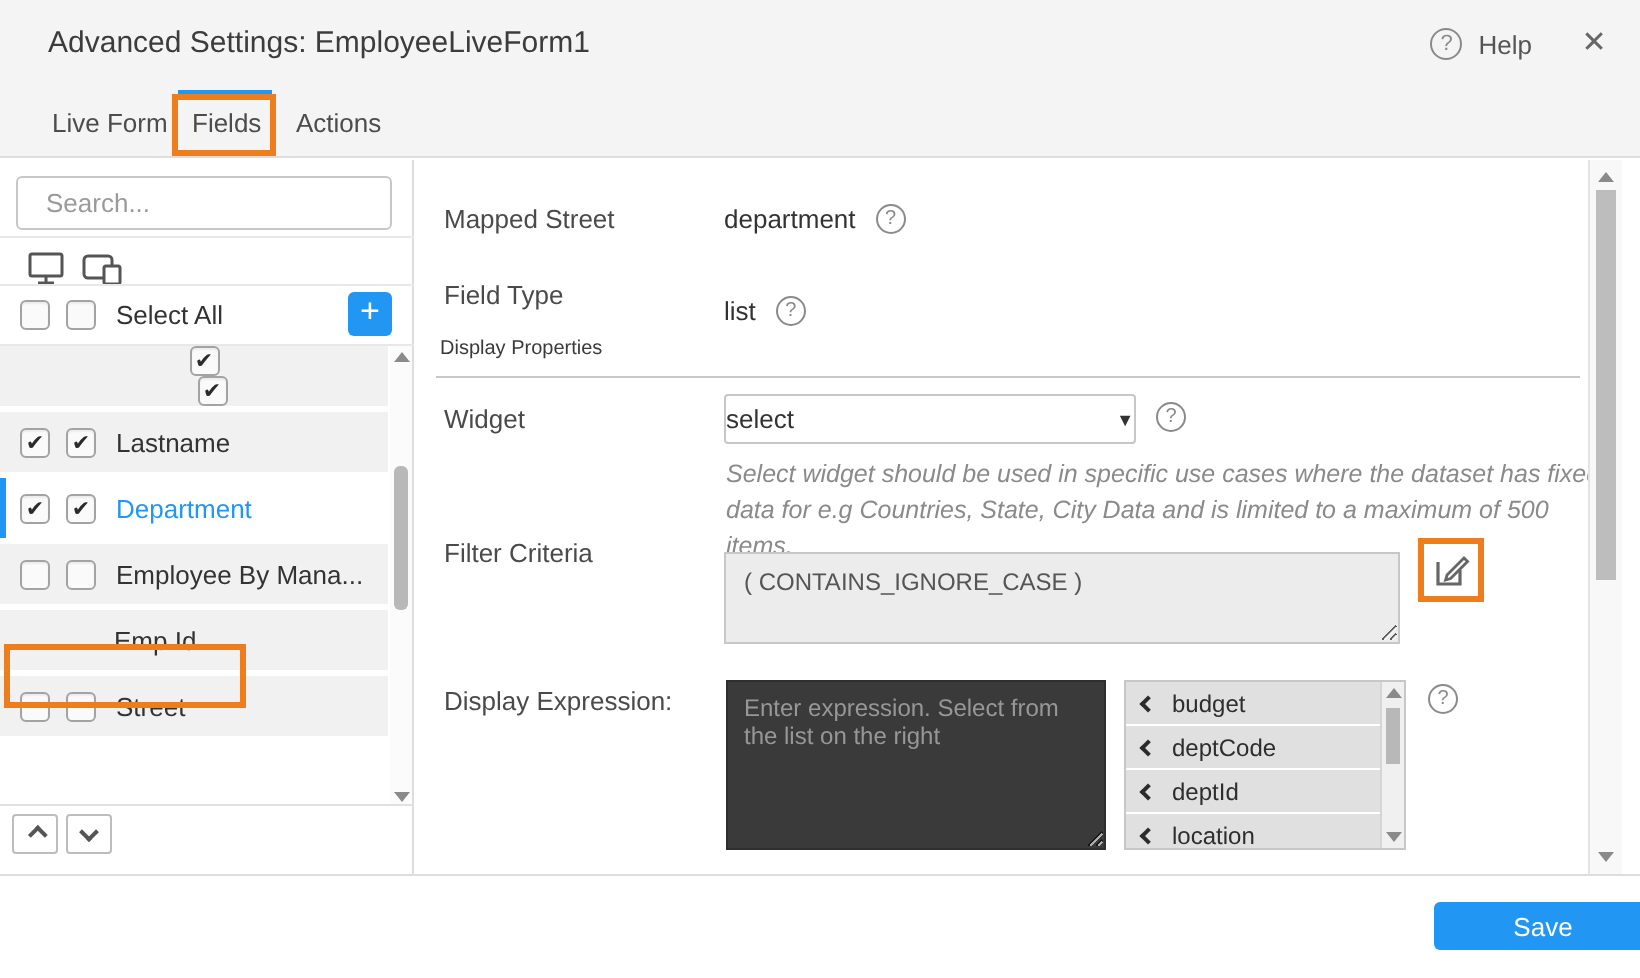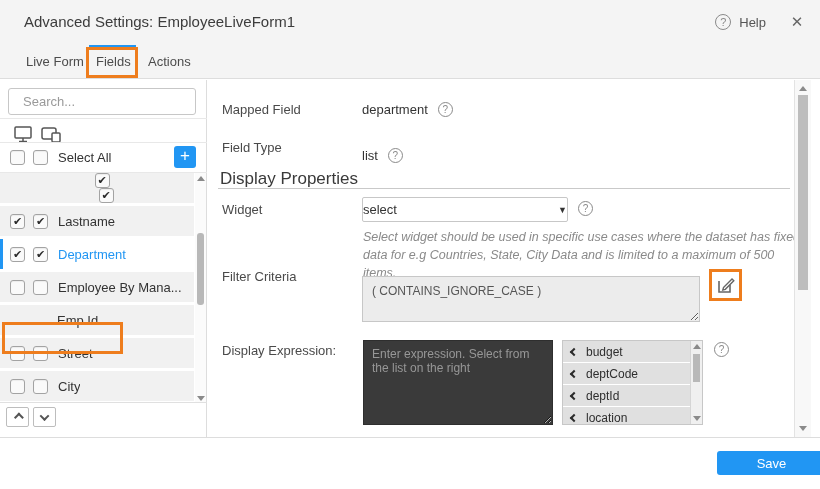--- a/index.html
+++ b/index.html
@@ -70,21 +70,21 @@
 
   
   .main { position:absolute; left:208px; top:80px; width:586px; height:357px; background:#fff; overflow:hidden; }
   .flabel { position:absolute; left:14px; color:#4a4a4a; }
   .fvalue { color:#333; }
   .m-row-mapped { top:22px; }
   .m-row-type   { top:60px; }
   .mval-mapped { position:absolute; left:154px; top:22px; display:flex; align-items:center; gap:10px; }
   .mval-type   { position:absolute; left:154px; top:68px; display:flex; align-items:flex-start; gap:10px; }
   .qicon.small { width:15px; height:15px; font-size:10px; }
-  .sect-title { position:absolute; left:12px; top:89px; font-size:17px; color:#3a3a3a; }
+  .sect-title { position:absolute; left:12px; top:89px; font-size:10px; color:#3a3a3a; }
   .sect-rule { position:absolute; left:10px; top:108px; width:572px; border-top:1px solid #c9c9c9; }
 
   .m-row-widget { top:122px; }
   .widget-select { position:absolute; left:154px; top:117px; width:206px; height:25px; border:1px solid #c7c7c7; background:#fff; border-radius:2px;
                    display:flex; align-items:center; padding:0 0; cursor:pointer; }
   .widget-select .wtext { flex:1; color:#333; }
   .sel-arrow { font-size:9px; color:#333; }
   .widget-q { position:absolute; left:370px; top:121px; }
   .helper { position:absolute; left:155px; top:148px; width:440px; font-style:italic; color:#8a8a8a; font-size:12.5px; line-height:1.45; }
 
@@ -196,45 +196,40 @@
         <span class="row-label">Employee By Mana...</span>
       </div>
       <div class="frow frow-4">
         <span class="row-label no-cb-indent">Emp Id</span>
       </div>
       <div class="frow frow-5">
         <span class="cb"></span>
         <span class="cb"></span>
         <span class="row-label">Street</span>
       </div>
-      <div class="frow frow-6">
-        <span class="cb"></span>
-        <span class="cb"></span>
-        <span class="row-label">City</span>
-      </div>
       <div class="list-scroll">
         <div class="tri-up"></div>
         <div class="thumb"></div>
         <div class="tri-down"></div>
       </div>
     </div>
     <div class="ann ann-dept"></div>
 
     <div class="nav-btns">
       <div class="nav-btn">
           <span class="chev up"></span>
         </div>
       <div class="nav-btn">
           <span class="chev down"></span>
         </div>
     </div>
   </div>
 
   <div class="main">
-    <div class="flabel m-row-mapped">Mapped Field</div>
+    <div class="flabel m-row-mapped">Mapped Street</div>
     <div class="mval-mapped">
       <span class="fvalue">department</span>
       <span class="qicon small"></span>
     </div>
 
     <div class="flabel m-row-type">Field Type</div>
     <div class="mval-type">
       <span class="fvalue">list</span>
       <span class="qicon small"></span>
     </div>

